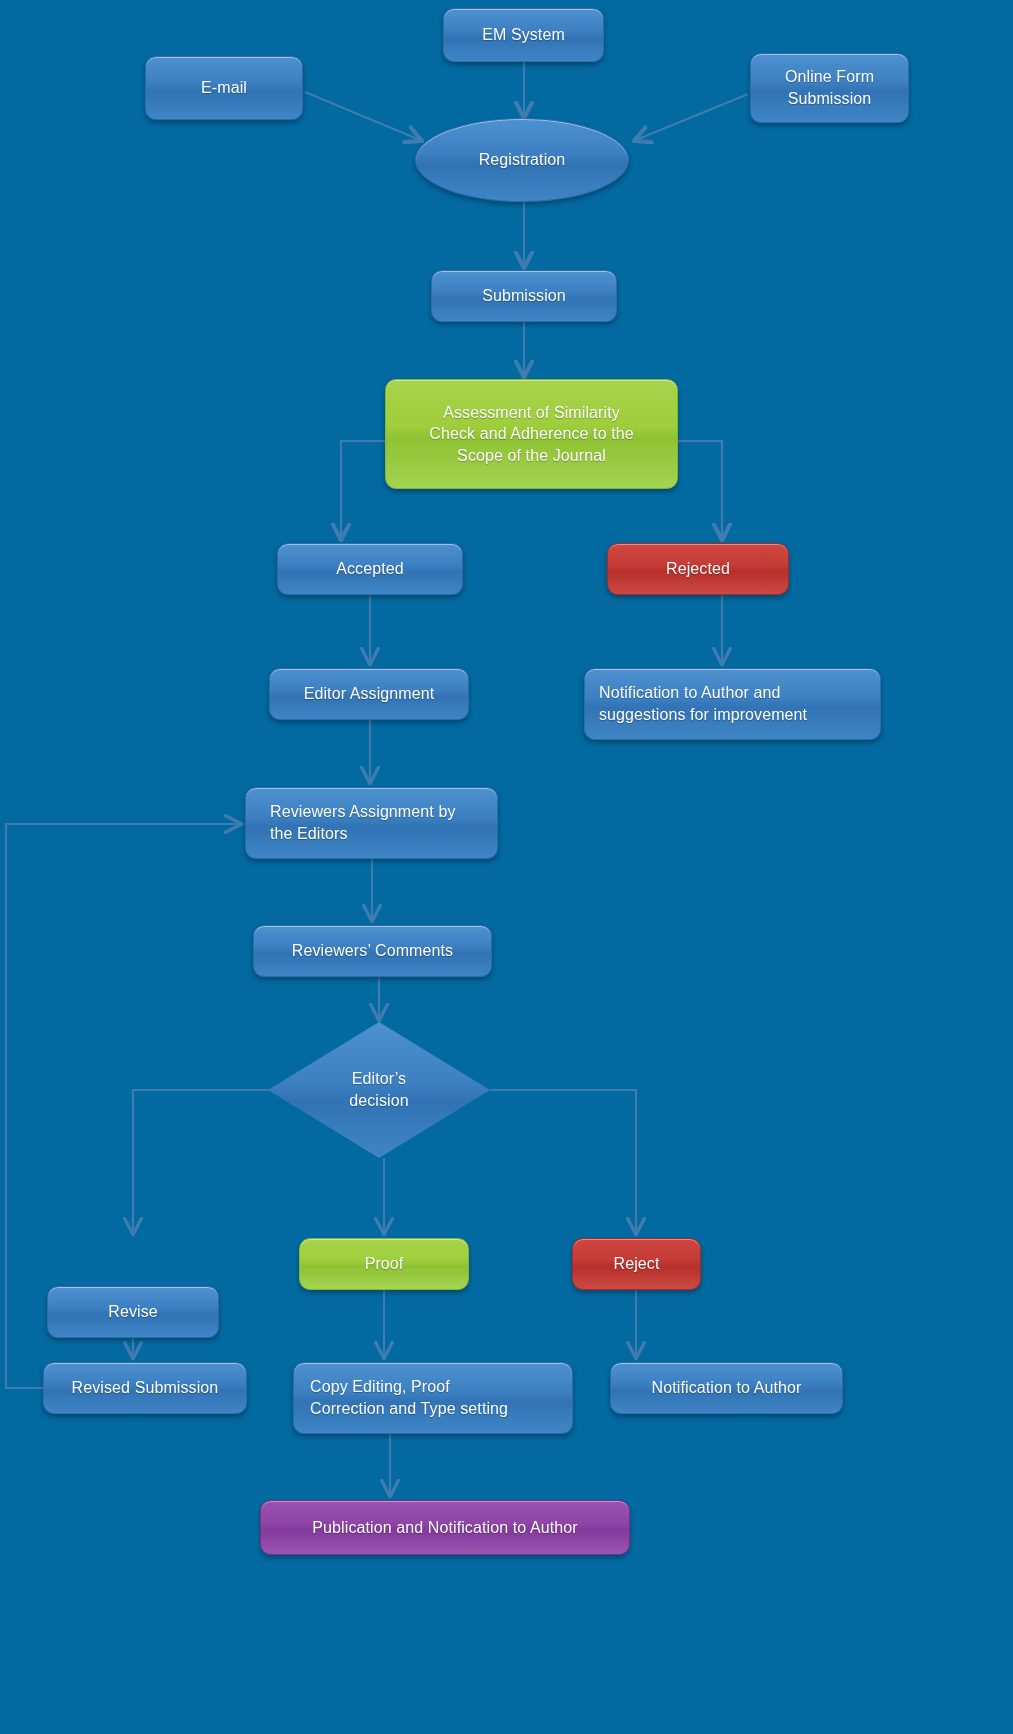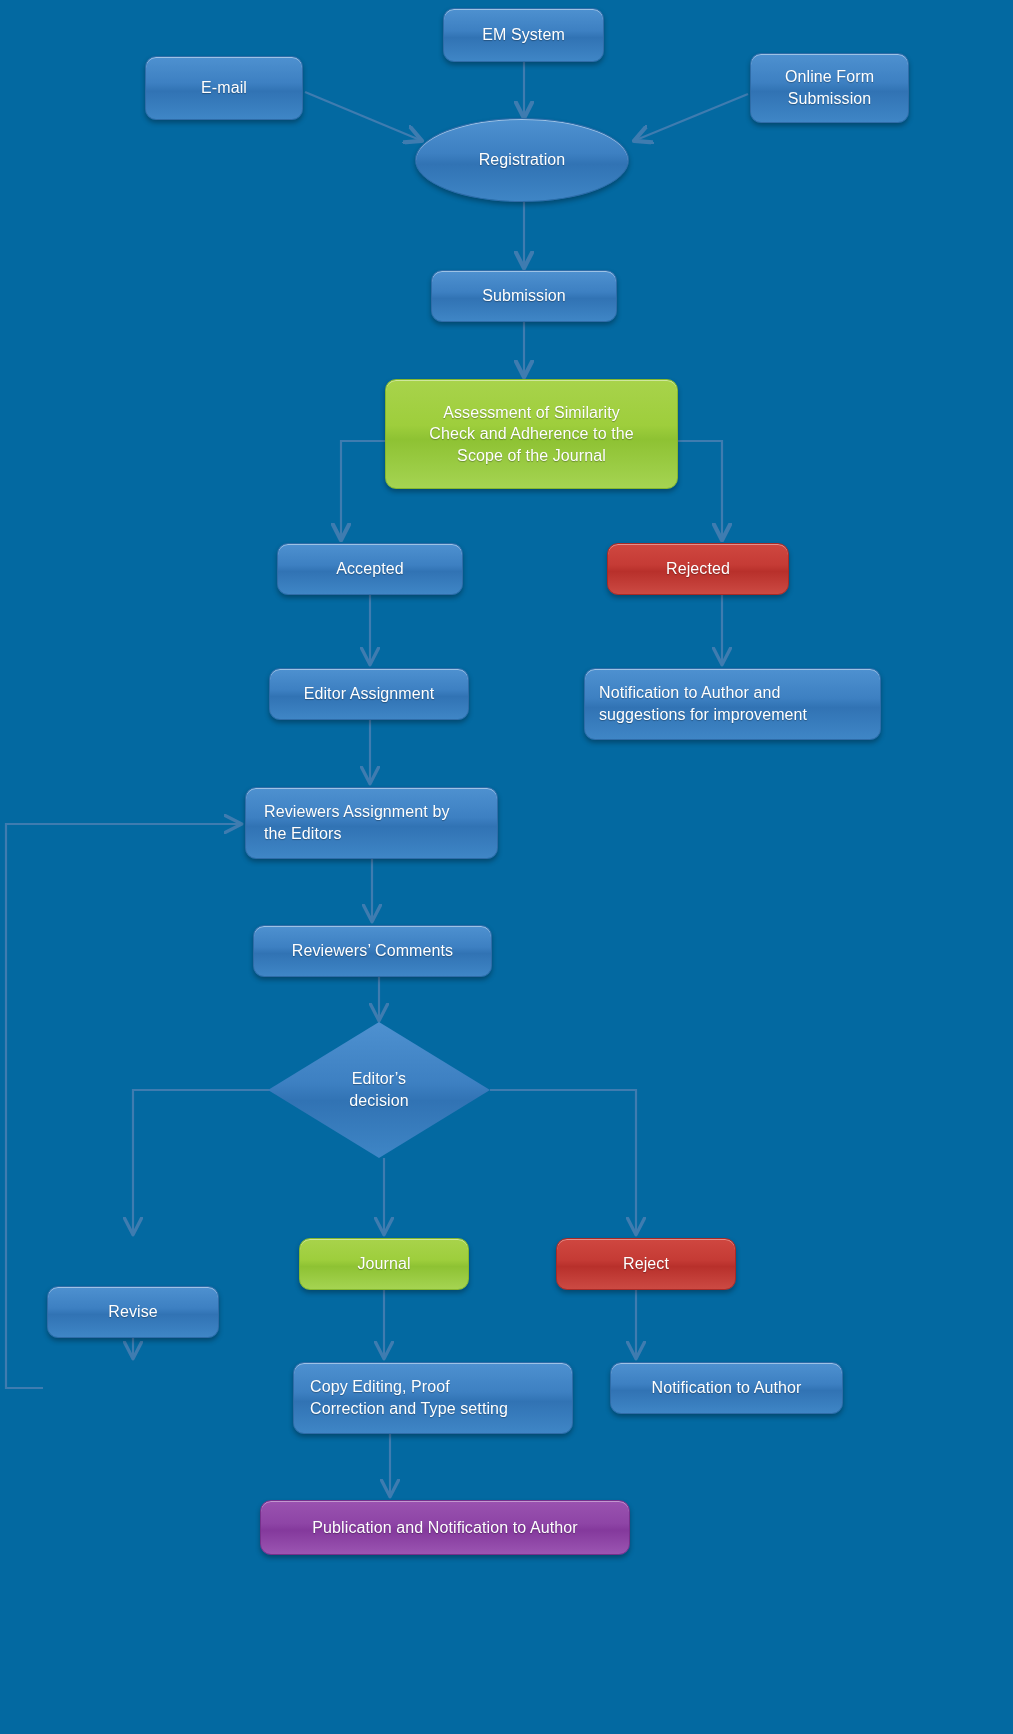--- a/index.html
+++ b/index.html
@@ -192,47 +192,50 @@
 
   <div class="node n-blue" style="left:269px;top:668px;width:200px;height:52px;">
     <span class="lbl">Editor Assignment</span>
   </div>
 
   <div class="node n-blue" style="left:584px;top:668px;width:297px;height:72px;text-align:left;justify-content:flex-start;padding-left:14px;">
     <span class="lbl" style="text-align:left;">Notification to Author and
 suggestions for improvement</span>
   </div>
 
-  <div class="node n-blue" style="left:245px;top:787px;width:253px;height:72px;text-align:left;justify-content:flex-start;padding-left:18px;">
+  <div class="node n-blue" style="left:245px;top:787px;width:253px;height:72px;text-align:left;justify-content:flex-start;padding-left:24px;">
     <span class="lbl" style="text-align:left;">Reviewers  Assignment by
 the Editors</span>
   </div>
 
   <div class="node n-blue" style="left:253px;top:925px;width:239px;height:52px;">
     <span class="lbl">Reviewers’  Comments</span>
   </div>
 
   <div class="node n-diamond" style="left:268px;top:1022px;width:222px;height:136px;">
     <span class="dia-shape"></span>
     <span class="lbl" style="position:relative;z-index:2;">Editor’s
 decision</span>
   </div>
 
   <div class="node n-blue" style="left:47px;top:1286px;width:172px;height:52px;">
     <span class="lbl">Revise</span>
   </div>
 
   <div class="node n-green" style="left:299px;top:1238px;width:170px;height:52px;">
-    <span class="lbl">Journal</span>
-  </div>
-
-  <div class="node n-red" style="left:556px;top:1238px;width:180px;height:52px;">
+    <span class="lbl">Proof</span>
+  </div>
+
+  <div class="node n-red" style="left:572px;top:1238px;width:129px;height:52px;">
     <span class="lbl">Reject</span>
   </div>
 
+  <div class="node n-blue" style="left:43px;top:1362px;width:204px;height:52px;">
+    <span class="lbl">Revised Submission</span>
+  </div>
 
   <div class="node n-blue" style="left:293px;top:1362px;width:280px;height:72px;text-align:left;justify-content:flex-start;padding-left:16px;">
     <span class="lbl" style="text-align:left;">Copy Editing, Proof
 Correction and Type setting</span>
   </div>
 
   <div class="node n-blue" style="left:610px;top:1362px;width:233px;height:52px;">
     <span class="lbl">Notification to Author</span>
   </div>
 

